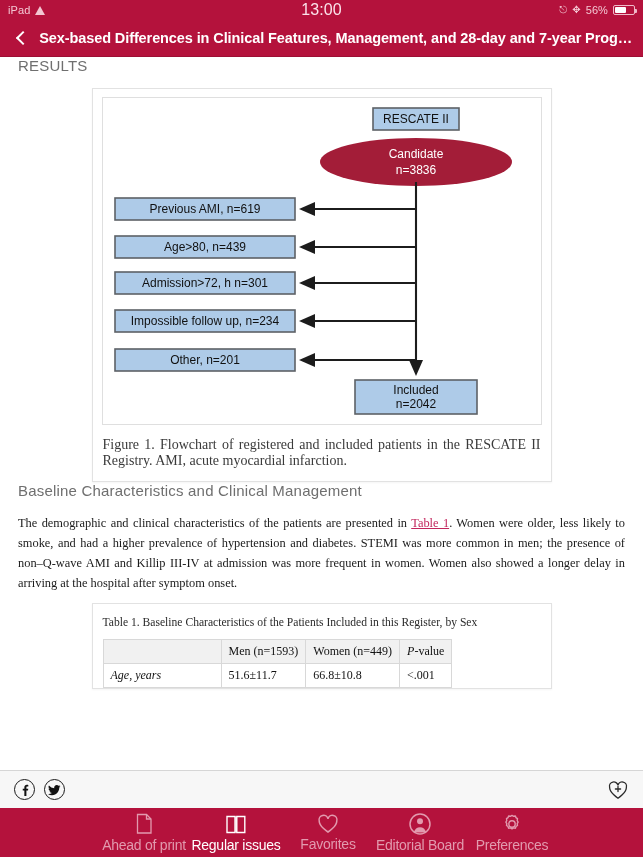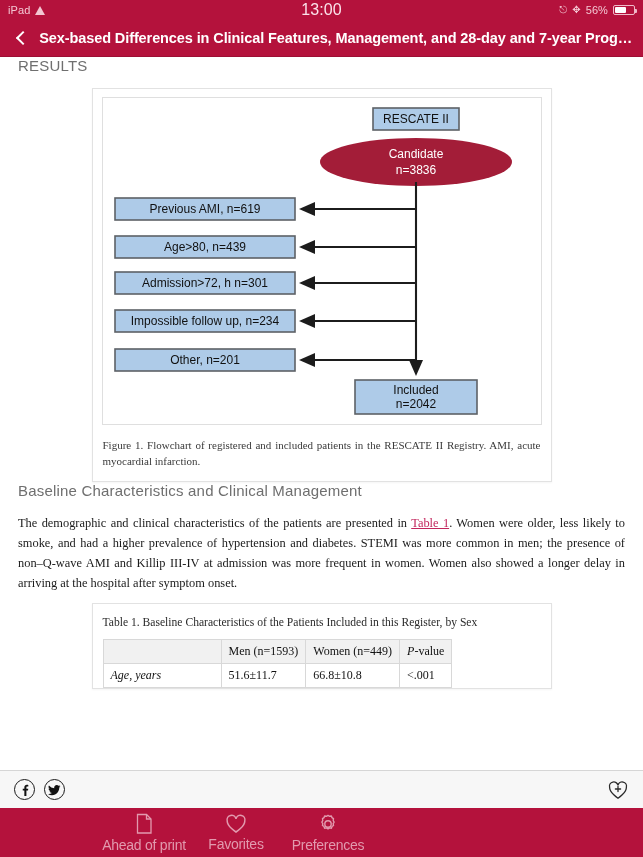--- a/index.html
+++ b/index.html
@@ -60,21 +60,21 @@
 
   
   .card {
     border:1px solid #e2e2e2; background:#fff;
     margin:10px auto 0 auto; width:460px;
     box-shadow:0 1px 2px rgba(0,0,0,.045);
   }
   .fig-wrap { padding:8px 9px 4px 9px; }
   .fig-box { border:1px solid #dfdfdf; background:#fff; padding:4px; }
   .fig-cap {
-    font-family:"Liberation Serif", serif; font-size:11px; line-height:16px;
+    font-family:"Liberation Serif", serif; font-size:14px; line-height:16px;
     color:#3a3a3a; text-align:justify; padding:8px 10px 12px 10px;
   }
 
   
   svg.flow { display:block; width:100%; height:auto; }
   .fcbox { fill:#aecbe8; stroke:#5d6166; stroke-width:1.6; }
   .fctxt { font-family:"Liberation Sans", sans-serif; font-size:12px; fill:#111; }
   .fctxt-w { font-family:"Liberation Sans", sans-serif; font-size:12px; fill:#ffffff; }
   .ell { fill:#a31d38; }
   .ln { stroke:#1c1c1c; stroke-width:2.1; fill:none; }
@@ -261,27 +261,47 @@
   <div class="tabbar">
     <div class="tab">
       <span>
         <svg width="20" height="22" viewBox="0 0 20 22">
             <path d="M3.5 1.5h9l4.5 4.5v14h-13.5z" fill="none" stroke="currentColor" stroke-width="1.3"></path>
             <path d="M12.5 1.5v4.5h4.5" fill="none" stroke="currentColor" stroke-width="1.3"></path>
           </svg>
       </span>
       <span class="tlabel">Ahead of print</span>
     </div>
+    <div class="tab active">
+      <span>
+        <svg width="22" height="22" viewBox="0 0 22 22">
+            <path d="M2 3.5h8v16H2z" fill="none" stroke="currentColor" stroke-width="1.4"></path>
+            <path d="M11.8 3.5h8v16h-8z" fill="none" stroke="currentColor" stroke-width="1.4"></path>
+            <path d="M11 3.5v16" stroke="currentColor" stroke-width="1.4"></path>
+          </svg>
+      </span>
+      <span class="tlabel">Regular issues</span>
+    </div>
     <div class="tab">
       <span>
         <svg width="22" height="20" viewBox="0 0 22 20">
             <path d="M11 18S2.2 12.4 2.2 6.9A4.5 4.5 0 0 1 11 4.8a4.5 4.5 0 0 1 8.8 2.1c0 5.5-8.8 11.1-8.8 11.1z" fill="none" stroke="currentColor" stroke-width="1.5"></path>
           </svg>
       </span>
       <span class="tlabel">Favorites</span>
+    </div>
+    <div class="tab">
+      <span>
+        <svg width="22" height="22" viewBox="0 0 22 22">
+            <circle cx="11" cy="11" r="10" fill="none" stroke="currentColor" stroke-width="1.5"></circle>
+            <circle cx="11" cy="8.2" r="3" fill="currentColor"></circle>
+            <path d="M4.8 19.4c.9-3.4 3.3-5.2 6.2-5.2s5.3 1.8 6.2 5.2z" fill="currentColor"></path>
+          </svg>
+      </span>
+      <span class="tlabel">Editorial Board</span>
     </div>
     <div class="tab">
       <span>
         <svg width="22" height="22" viewBox="0 0 22 22">
             <path d="M11 2.4l1.6.9 1.8-.3.6 1.7 1.5 1-.3 1.8.9 1.6-.9 1.6.3 1.8-1.5 1-.6 1.7-1.8-.3-1.6.9-1.6-.9-1.8.3-.6-1.7-1.5-1 .3-1.8-.9-1.6.9-1.6-.3-1.8 1.5-1 .6-1.7 1.8.3z" fill="none" stroke="currentColor" stroke-width="1.4" stroke-linejoin="round"></path>
             <circle cx="11" cy="11" r="3.2" fill="none" stroke="currentColor" stroke-width="1.4"></circle>
           </svg>
       </span>
       <span class="tlabel">Preferences</span>
     </div>

